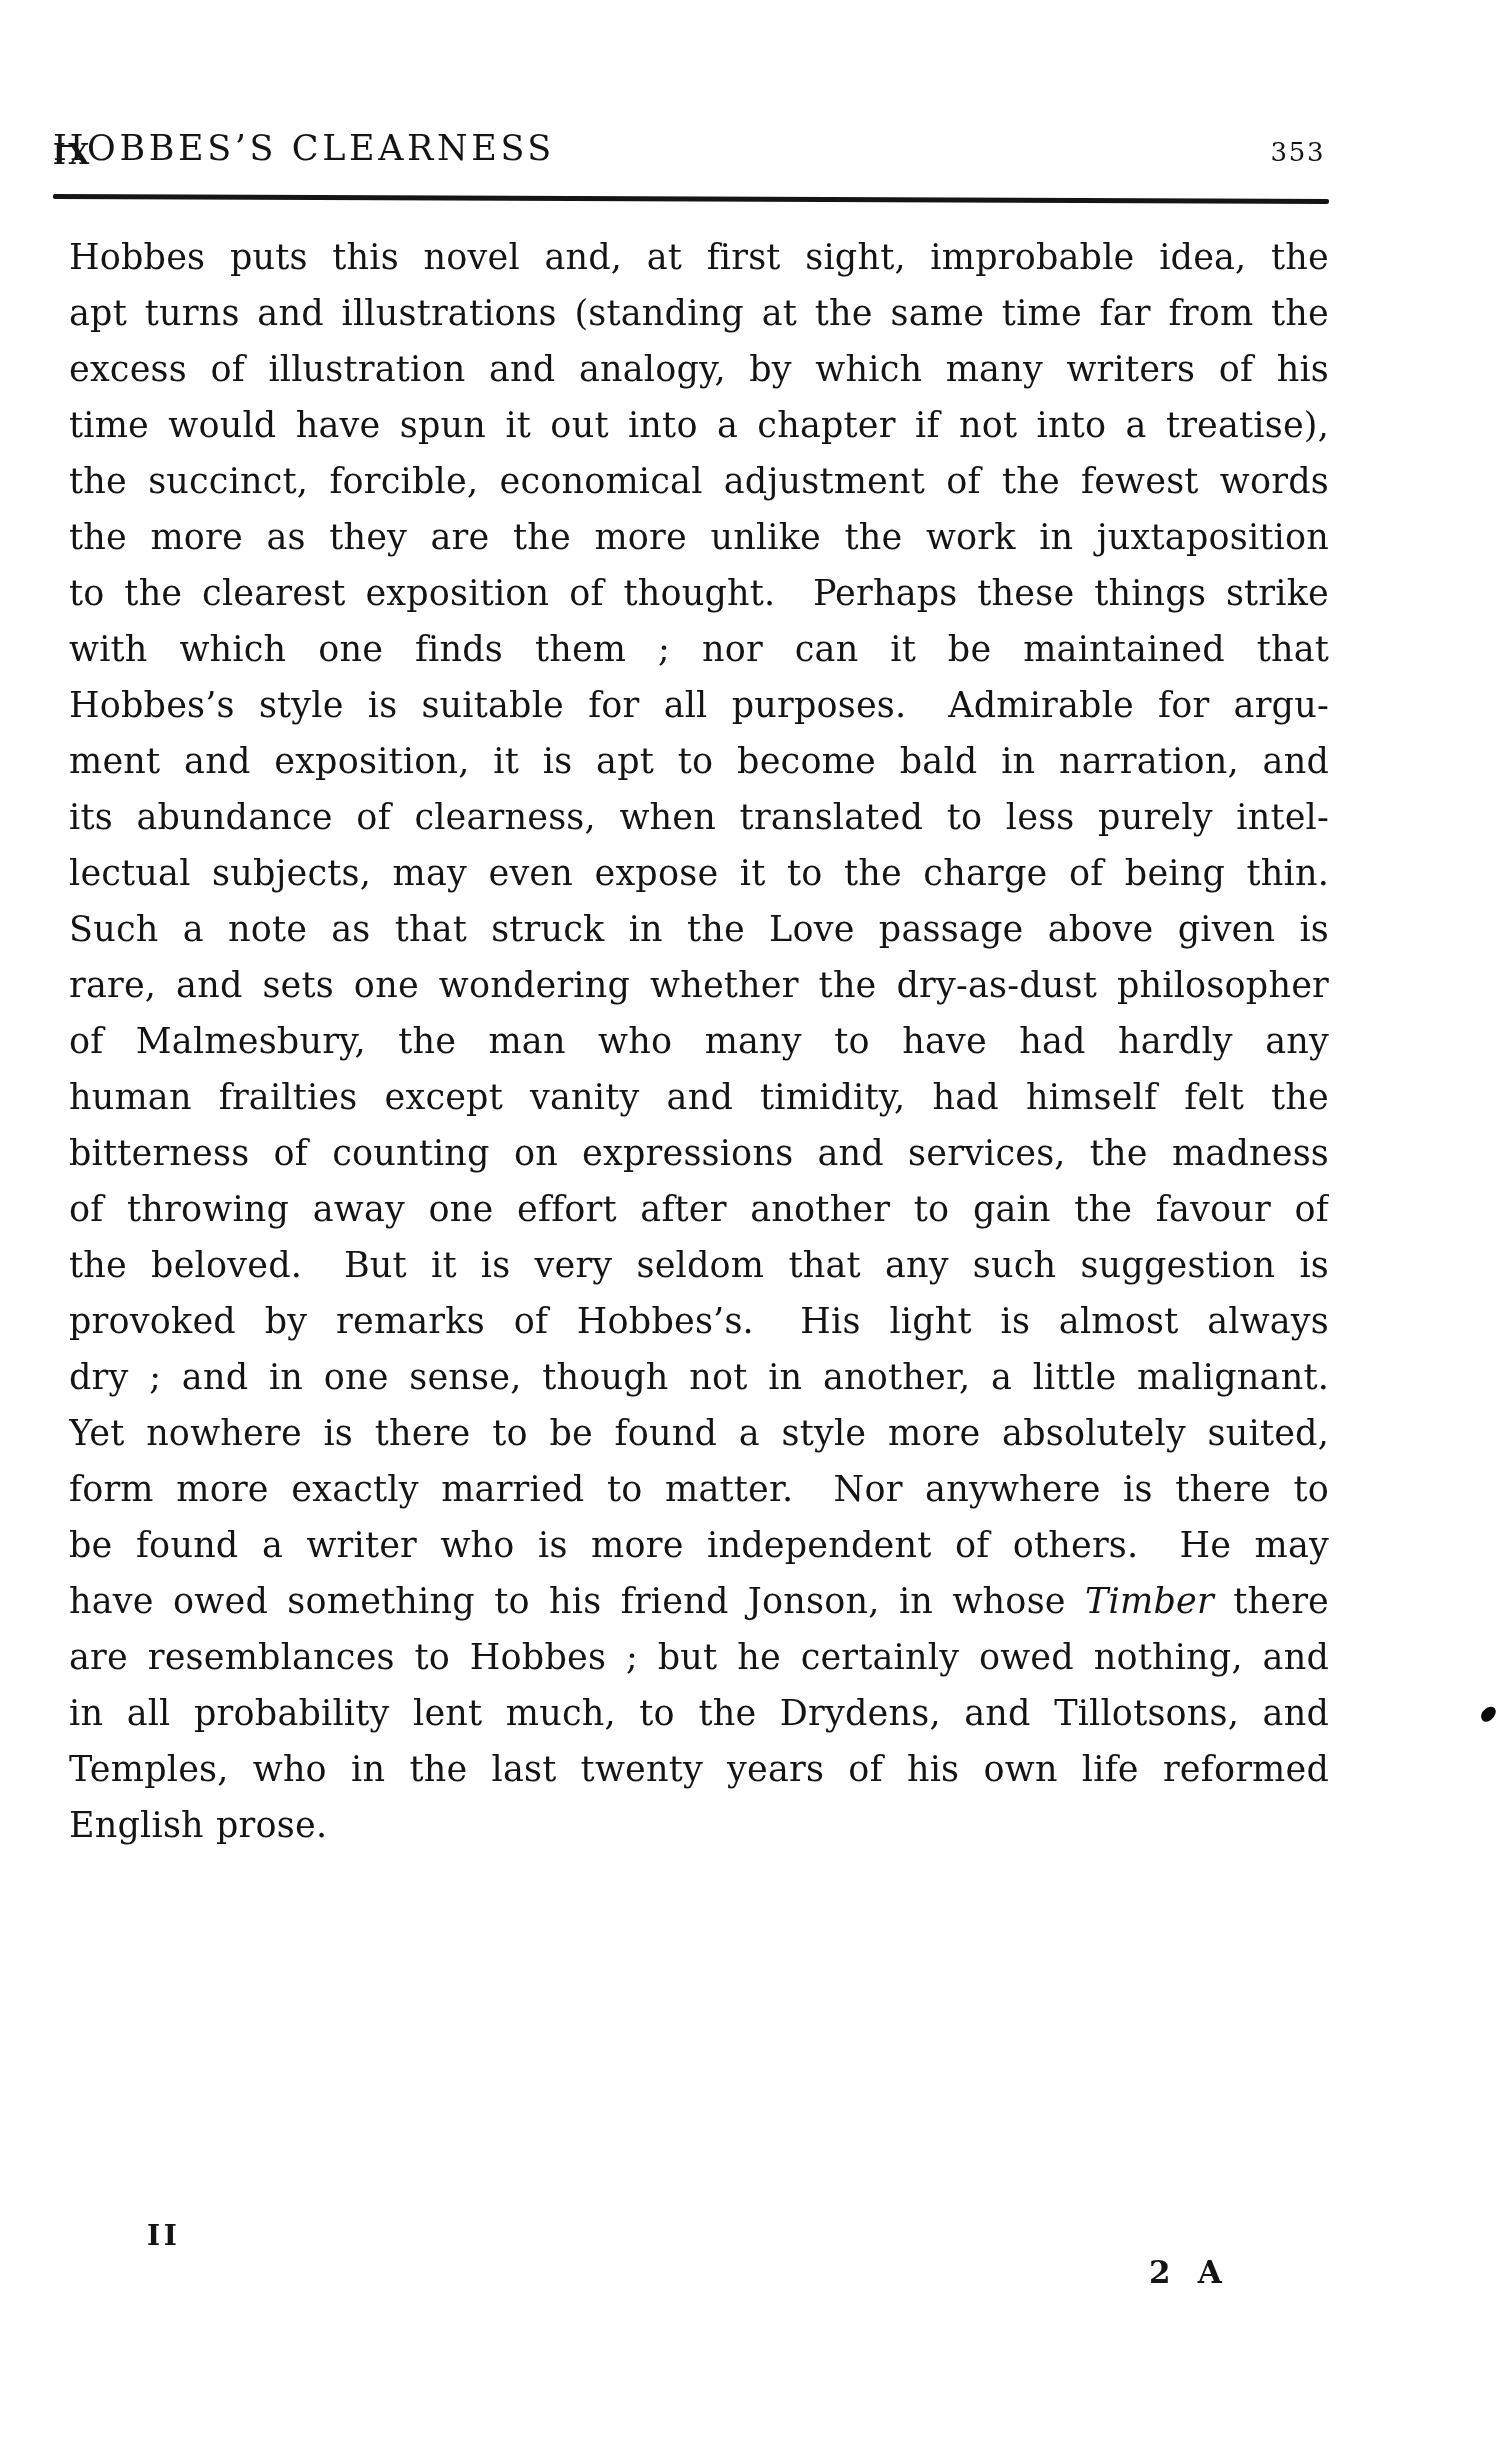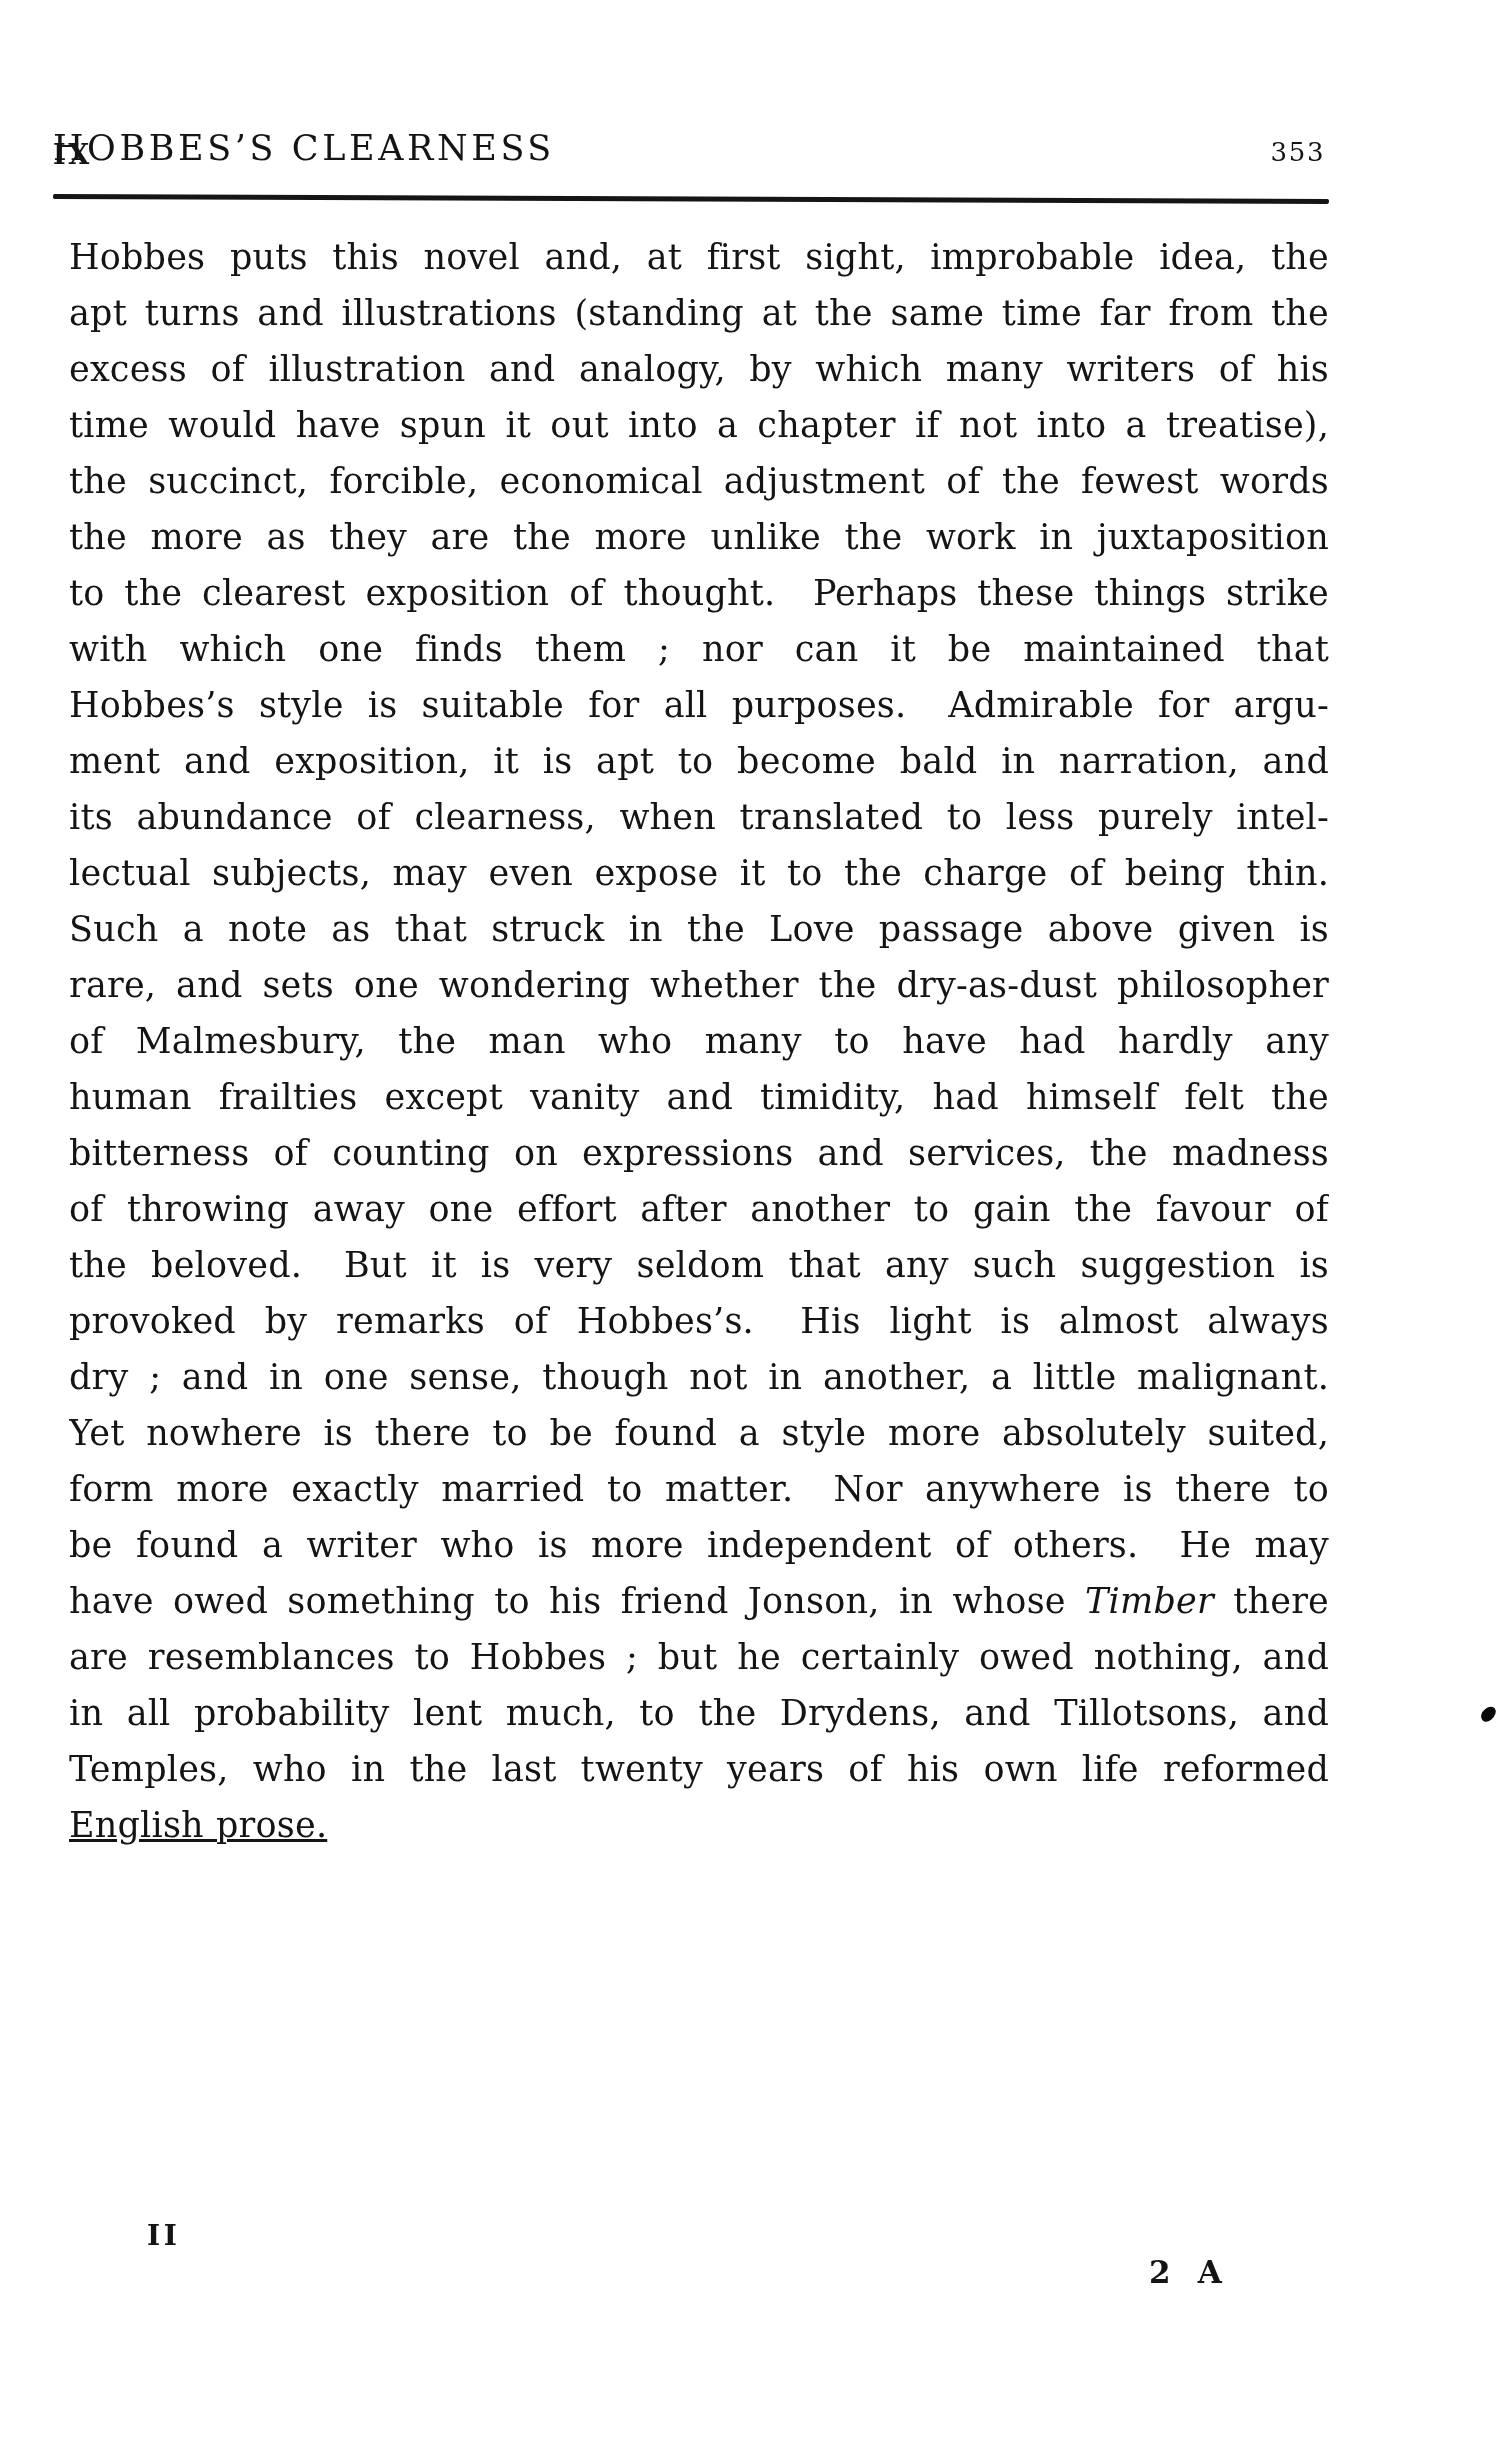--- a/index.html
+++ b/index.html
@@ -74,21 +74,20 @@
     letter-spacing: 0.2px;
     word-spacing: 0.9px;
     text-align: justify;
     text-align-last: justify;
     overflow: hidden;
     white-space: normal;
     margin-left: 16px;
   }
   .line:last-child {
     text-align-last: left;
-    text-decoration: underline;
   }
   .line em {
     font-style: italic;
   }
   
   .volume-mark {
     position: absolute;
     left: 147px;
     top: 2219px;
     font-size: 28px;

